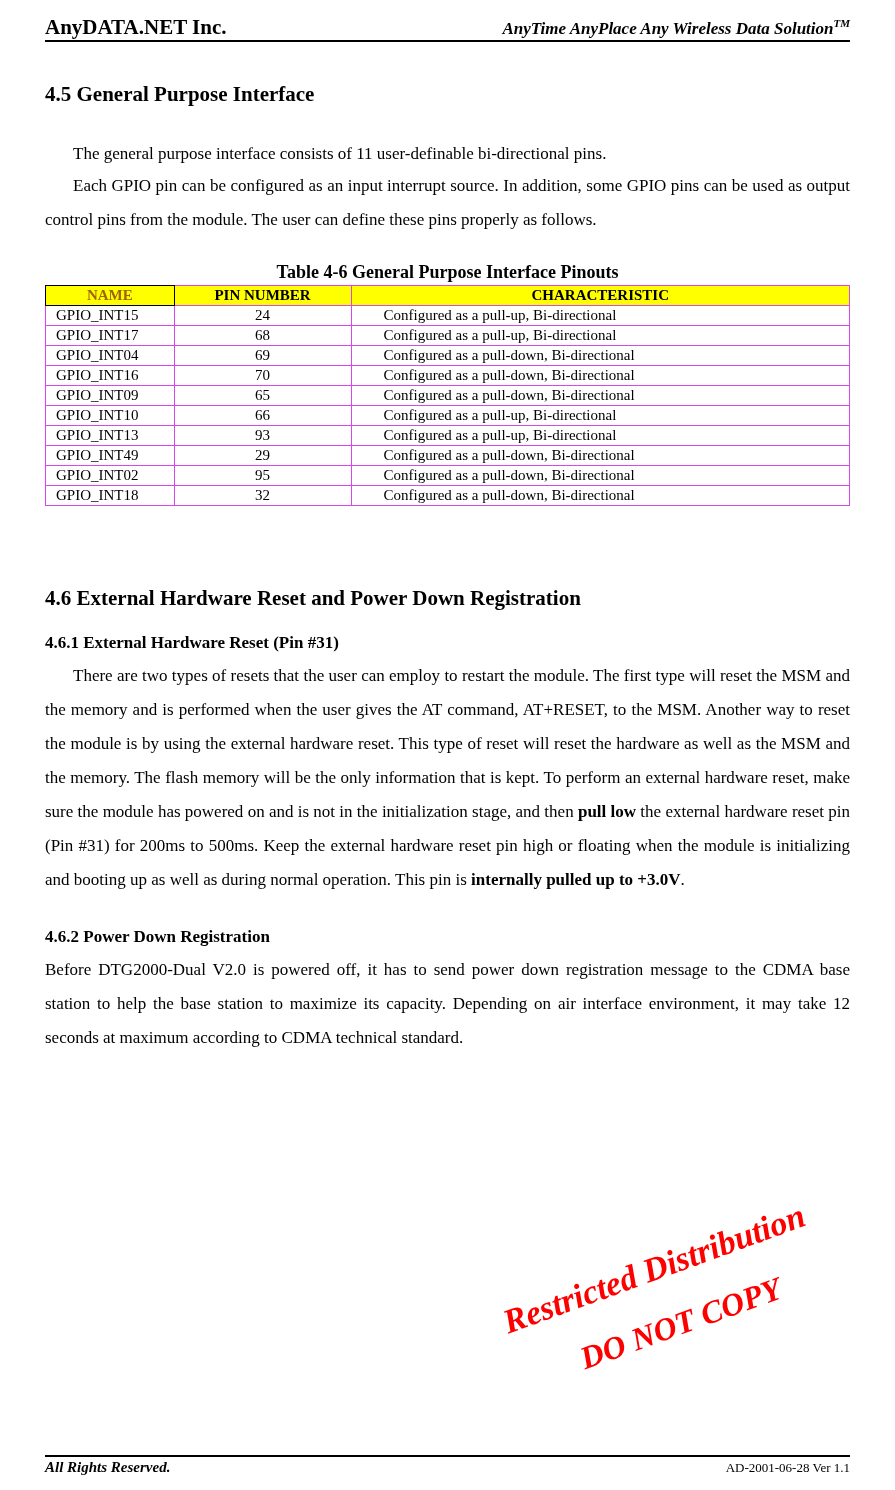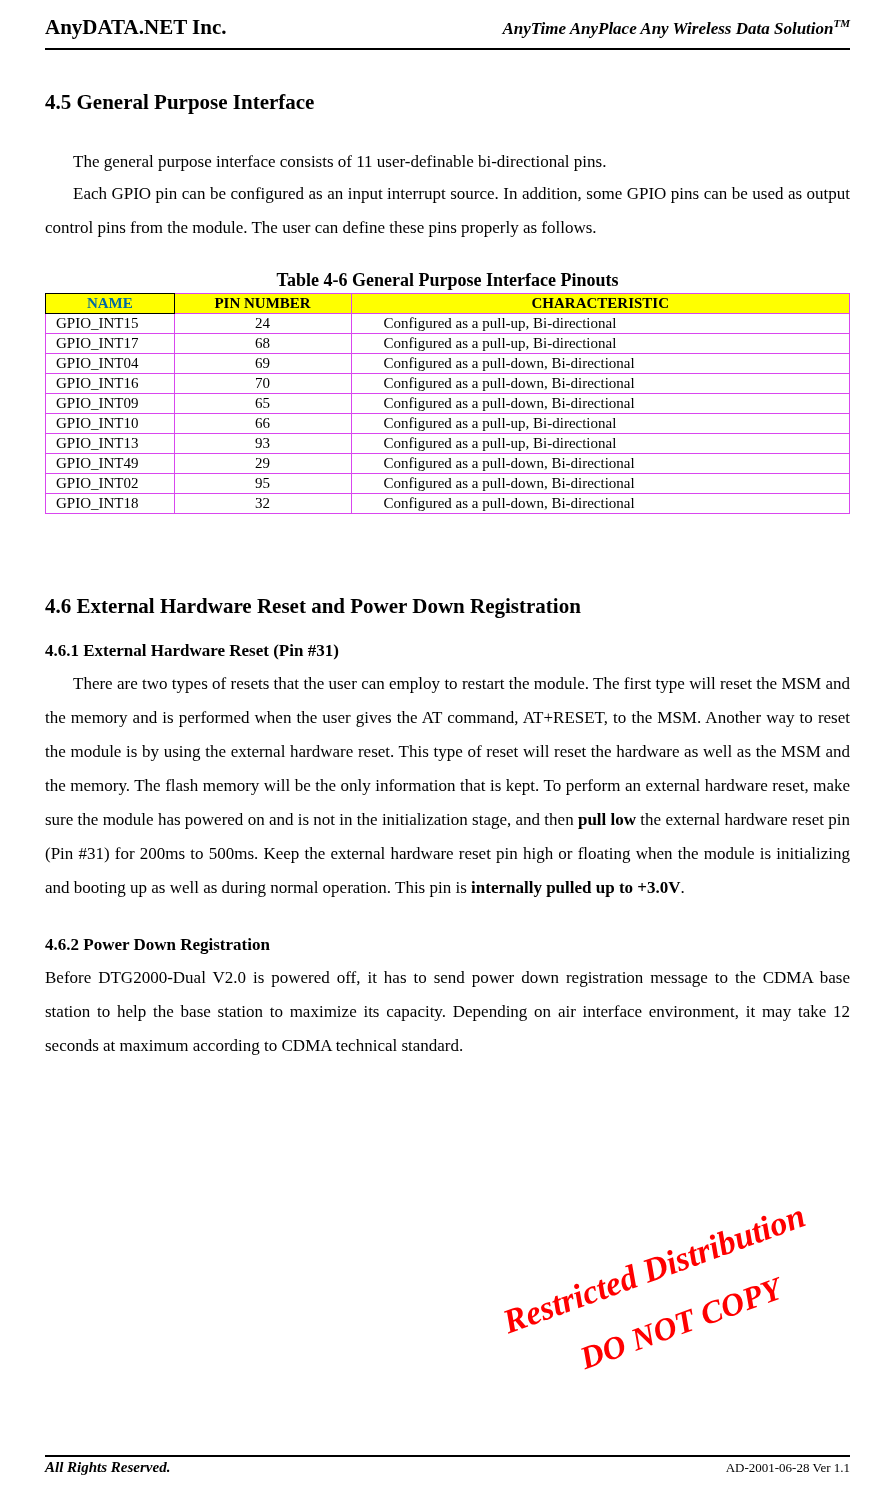--- a/index.html
+++ b/index.html
@@ -11,33 +11,33 @@
       color: #000;
       background: #fff;
       position: relative;
       padding: 15px 45px 15px 45px;
     }
     .header-line {
       display: flex;
       justify-content: space-between;
       align-items: baseline;
       border-bottom: 2px solid #000;
-      padding-bottom: 8px;
+      padding-bottom: 0;
       margin-bottom: 18px;
     }
     .company { font-weight: bold; font-size: 21px; }
     .tagline { font-style: italic; font-weight: bold; font-size: 17px; }
     .tagline sup { font-size: 11px; }
     h2.section-title { font-size: 21px; font-weight: bold; margin-bottom: 30px; margin-top: 40px; }
     .para { line-height: 2.0; margin-bottom: 10px; text-indent: 28px; text-align: justify; }
     .table-caption { font-weight: bold; text-align: center; font-size: 18px; margin-top: 25px; margin-bottom: 2px; }
     table { border-collapse: collapse; width: 100%; }
     th, td { border: 1px solid #d946ef; font-size: 15px; padding: 1px 6px; }
     th { background: #ffff00; font-weight: bold; }
-    th.name-col { width: 16%; color: #0369a1; text-align: center; background: #ffff00; border: 1px solid #000;}
+    th.name-col { width: 16%; color: #a16207; text-align: center; background: #ffff00; border: 1px solid #000;}
     th.pin-col { width: 22%; text-align: center; }
     th.char-col { text-align: center; }
     td.name-cell { padding-left: 10px; }
     td.pin-cell { text-align: center; }
     td.char-cell { padding-left: 32px; }
     .subsection-title { font-size: 17px; font-weight: bold; margin-top: 30px; margin-bottom: 6px; }
     .bottom-band {
       position: absolute;
       bottom: 14px;
       left: 45px;

